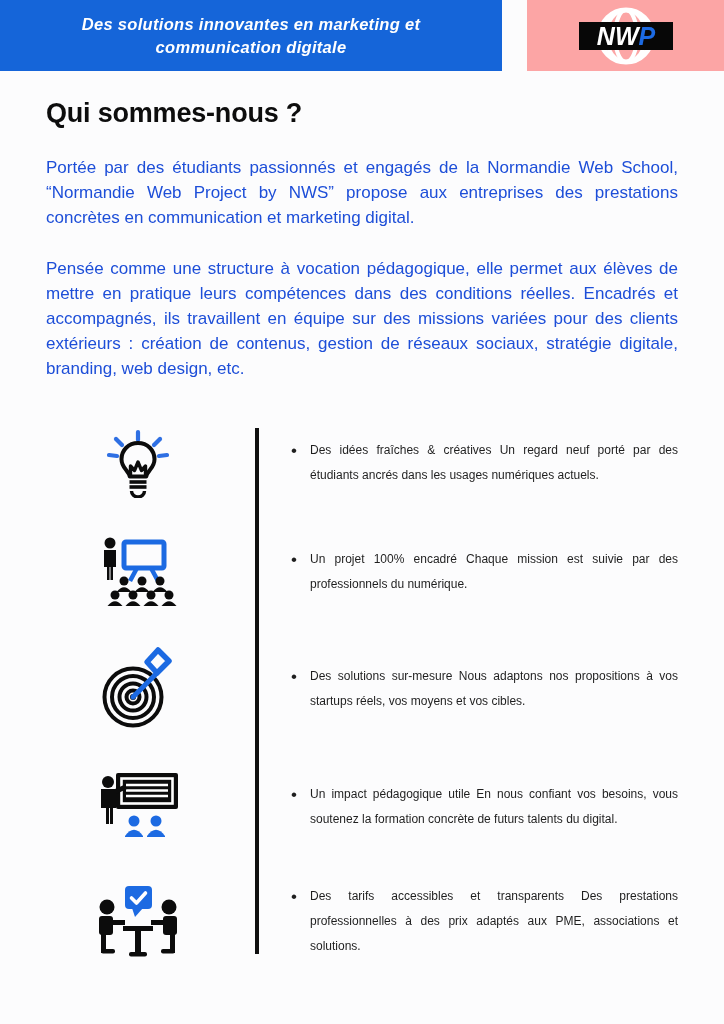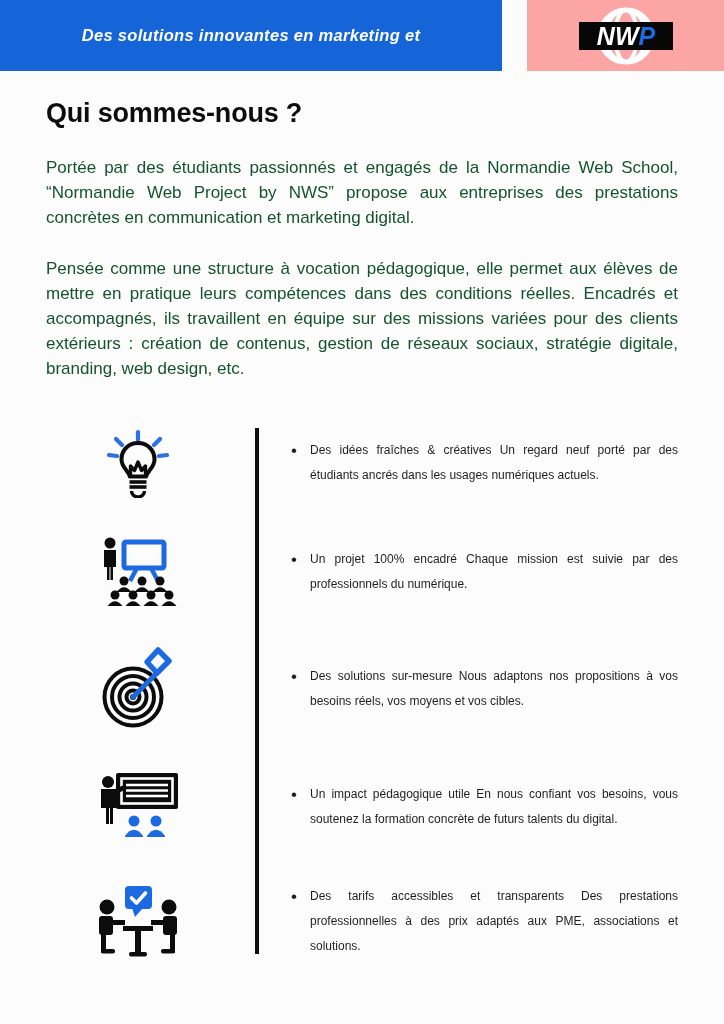--- a/index.html
+++ b/index.html
@@ -33,21 +33,21 @@
   
   .main { padding: 0 46px; }
   .page-title {
     margin-top: 37px;
     font-size: 27px; font-weight: 700; color: #0d0d0d; letter-spacing: -.2px;
   }
   .para {
     margin-top: 26px;
     font-size: 17px; line-height: 25px;
     text-align: justify;
-    color: #14532d;
+    color: #1d4ed8;
   }
 
   
   .features { position: relative; margin-top: 47px; }
   .features-divider {
     position: absolute; left: 209px; top: 0; bottom: 6px;
     width: 4px; background: #101010;
   }
   .feature-row { display: flex; align-items: center; margin-bottom: 38px; }
   .feature-row:last-child { margin-bottom: 0; }
@@ -67,20 +67,21 @@
     font-size: 12px; line-height: 25px;
     text-align: justify; color: #1f1f1f;
   }
 </style>
 </head>
 <body>
 
 <div class="header-row">
   <div class="banner">
     <div class="banner-line">Des solutions innovantes en marketing et</div>
+    <div class="banner-line">communication digitale</div>
   </div>
   <div class="logo-box">
     <svg width="150" height="64" viewBox="0 0 150 64">
       <circle cx="75" cy="32" r="26" fill="none" stroke="#ffffff" stroke-width="5"></circle>
       <ellipse cx="75" cy="32" rx="11" ry="26" fill="none" stroke="#ffffff" stroke-width="4"></ellipse>
       <ellipse cx="75" cy="32" rx="20" ry="26" fill="none" stroke="#ffffff" stroke-width="4"></ellipse>
       <rect x="28" y="18" width="94" height="28" fill="#070707"></rect>
       <text x="75" y="41" text-anchor="middle" font-family="Liberation Sans, sans-serif" font-size="25" font-weight="bold" font-style="italic" fill="#ffffff"><tspan>NW</tspan><tspan fill="#1c6ae2">P</tspan></text>
     </svg>
   </div>
@@ -172,21 +173,21 @@
           <circle cx="38" cy="51" r="3" fill="#0c0c0c"></circle>
           <g stroke="#1c6ae2" fill="none">
             <line x1="38" y1="51" x2="62" y2="27" stroke-width="5" stroke-linecap="round"></line>
             <path d="M62,27 L52,16 L63,4 L74,15 Z" stroke-width="5.5" stroke-linejoin="round"></path>
           </g>
         </svg>
       </div>
       <div class="text-cell">
         <div class="bullet">
           <span class="bullet-marker">•</span>
-          <div class="bullet-text">Des solutions sur-mesure Nous adaptons nos propositions à vos besoins réels, vos moyens et vos cibles.</div>
+          <div class="bullet-text">Des solutions sur-mesure Nous adaptons nos propositions à vos startups réels, vos moyens et vos cibles.</div>
         </div>
       </div>
     </div>
 
     <div class="feature-row">
       <div class="icon-cell">
         <svg width="84" height="74" viewBox="0 0 84 74">
           <rect x="20" y="3" width="62" height="36" rx="2" fill="#0c0c0c"></rect>
           <g stroke="#ffffff" stroke-width="2.6" fill="none">
             <rect x="25.5" y="8.5" width="51" height="25"></rect>

